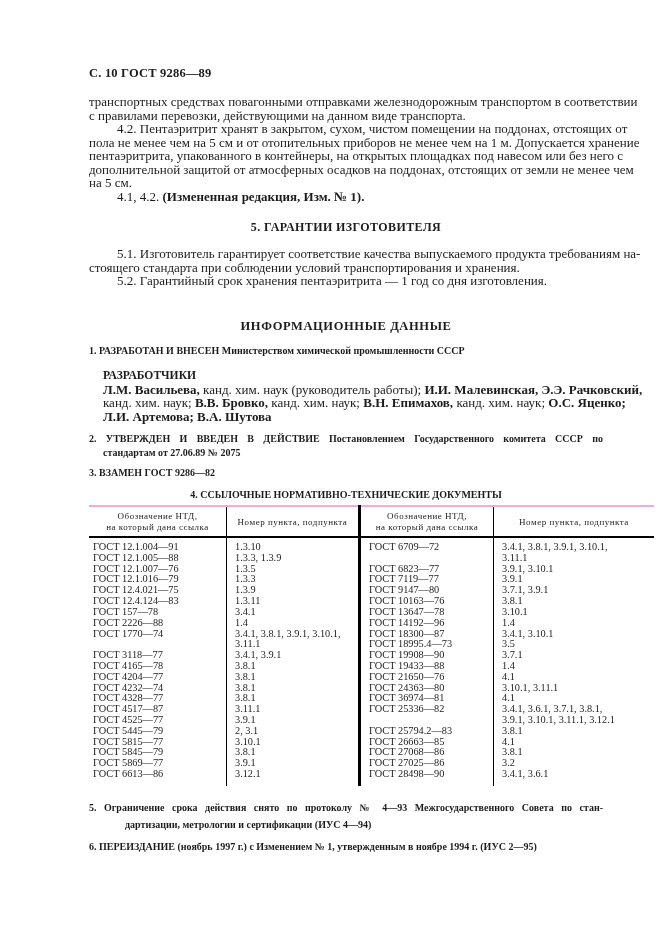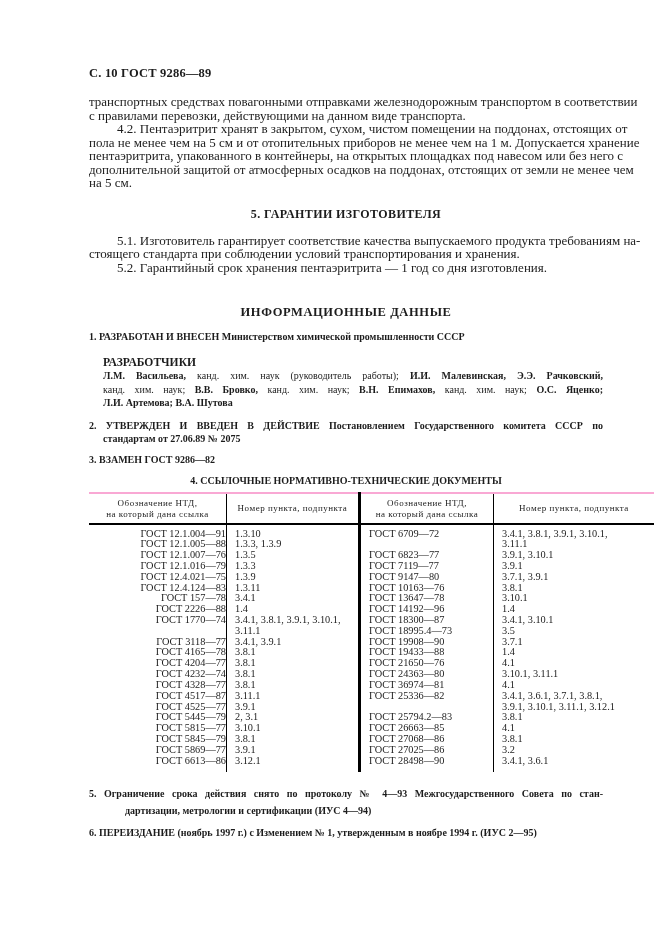--- a/index.html
+++ b/index.html
@@ -17,21 +17,21 @@
   .doc-header { font-weight: bold; font-size: 12.5px; line-height: 15px; margin-bottom: 14px; letter-spacing: 0.2px; }
   .para { font-size: 13px; line-height: 13.5px; }
   .line { white-space: nowrap; }
   .just { text-align: justify; text-align-last: justify; }
   .fi > .line:first-child { text-indent: 28px; }
   .section-title { text-align: center; font-weight: bold; font-size: 12px; line-height: 14px; margin: 17px 0 13px 0; letter-spacing: 0.4px; }
   .info-title { text-align: center; font-weight: bold; font-size: 12.5px; line-height: 15px; margin: 31px 0 10px 0; letter-spacing: 0.6px; }
   .info-item { font-weight: bold; font-size: 10px; line-height: 13.5px; margin-top: 10px; }
   .mt7 { margin-top: 7px; } .mt8 { margin-top: 8px; text-align: center; } .mt9 { margin-top: 9px; } .mt13 { margin-top: 13px; }
   .dev-heading { font-weight: bold; font-size: 11.6px; line-height: 13.5px; margin-top: 12px; padding-left: 14px; }
-  .dev-lines { font-weight: normal; font-size: 10px; line-height: 13.5px; padding-left: 14px; }
+  .dev-lines { font-weight: normal; font-size: 13px; line-height: 13.5px; padding-left: 14px; }
   .dev-lines .b, .b { font-weight: bold; }
   .wide-lines { line-height: 17px; }
   table.ref-table {
     border-collapse: collapse;
     table-layout: fixed;
     width: 544px;
     margin-top: 4px;
     border-top: 2px solid #f9a8d4;
   }
   table.ref-table th {
@@ -45,21 +45,21 @@
     padding: 4px 2px 3px 2px;
     border-bottom: 2.5px solid #000;
   }
   table.ref-table td {
     font-size: 10.3px;
     line-height: 10.82px;
     white-space: nowrap;
     padding: 0 0 0 8px;
     vertical-align: top;
   }
-  table.ref-table td:first-child { padding-left: 4px; text-align: right; }
+  table.ref-table td:first-child { padding-left: 4px; }
   table.ref-table th:nth-child(2), table.ref-table td:nth-child(2) { border-left: 1px solid #000; }
   table.ref-table th:nth-child(3), table.ref-table td:nth-child(3) { border-left: 3px solid #000; }
   table.ref-table th:nth-child(4), table.ref-table td:nth-child(4) { border-left: 1px solid #000; }
   table.ref-table tbody tr:first-child td { padding-top: 4px; }
   table.ref-table tbody tr:last-child td { padding-bottom: 6px; }
 </style>
 </head>
 <body>
 
 <div class="page">
@@ -72,20 +72,23 @@
     </div>
 
   <div class="para fi">
       <div class="line just">4.2. Пентаэритрит хранят в закрытом, сухом, чистом помещении на поддонах, отстоящих от</div>
       <div class="line just">пола не менее чем на 5 см и от отопительных приборов не менее чем на 1 м. Допускается хранение</div>
       <div class="line just">пентаэритрита, упакованного в контейнеры, на открытых площадках под навесом или без него с</div>
       <div class="line just">дополнительной защитой от атмосферных осадков на поддонах, отстоящих от земли не менее чем</div>
       <div class="line">на 5 см.</div>
     </div>
 
+  <div class="para fi">
+      <div class="line"><span>4.1, 4.2. </span><span class="b">(Измененная редакция, Изм. № 1).</span></div>
+    </div>
 
   <div class="section-title">5. ГАРАНТИИ ИЗГОТОВИТЕЛЯ</div>
 
   <div class="para fi">
       <div class="line just">5.1. Изготовитель гарантирует соответствие качества выпускаемого продукта требованиям на-</div>
       <div class="line">стоящего стандарта при соблюдении условий транспортирования и хранения.</div>
     </div>
 
   <div class="para fi">
       <div class="line">5.2. Гарантийный срок хранения пентаэритрита — 1 год со дня изготовления.</div>

